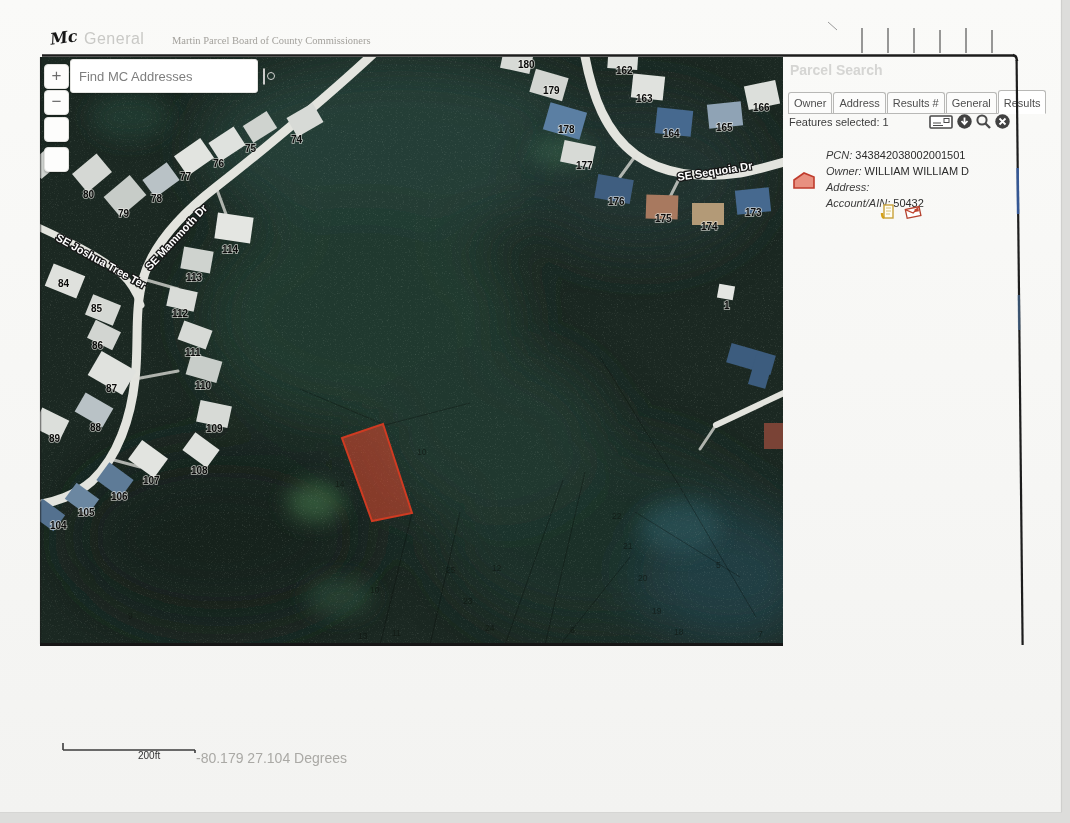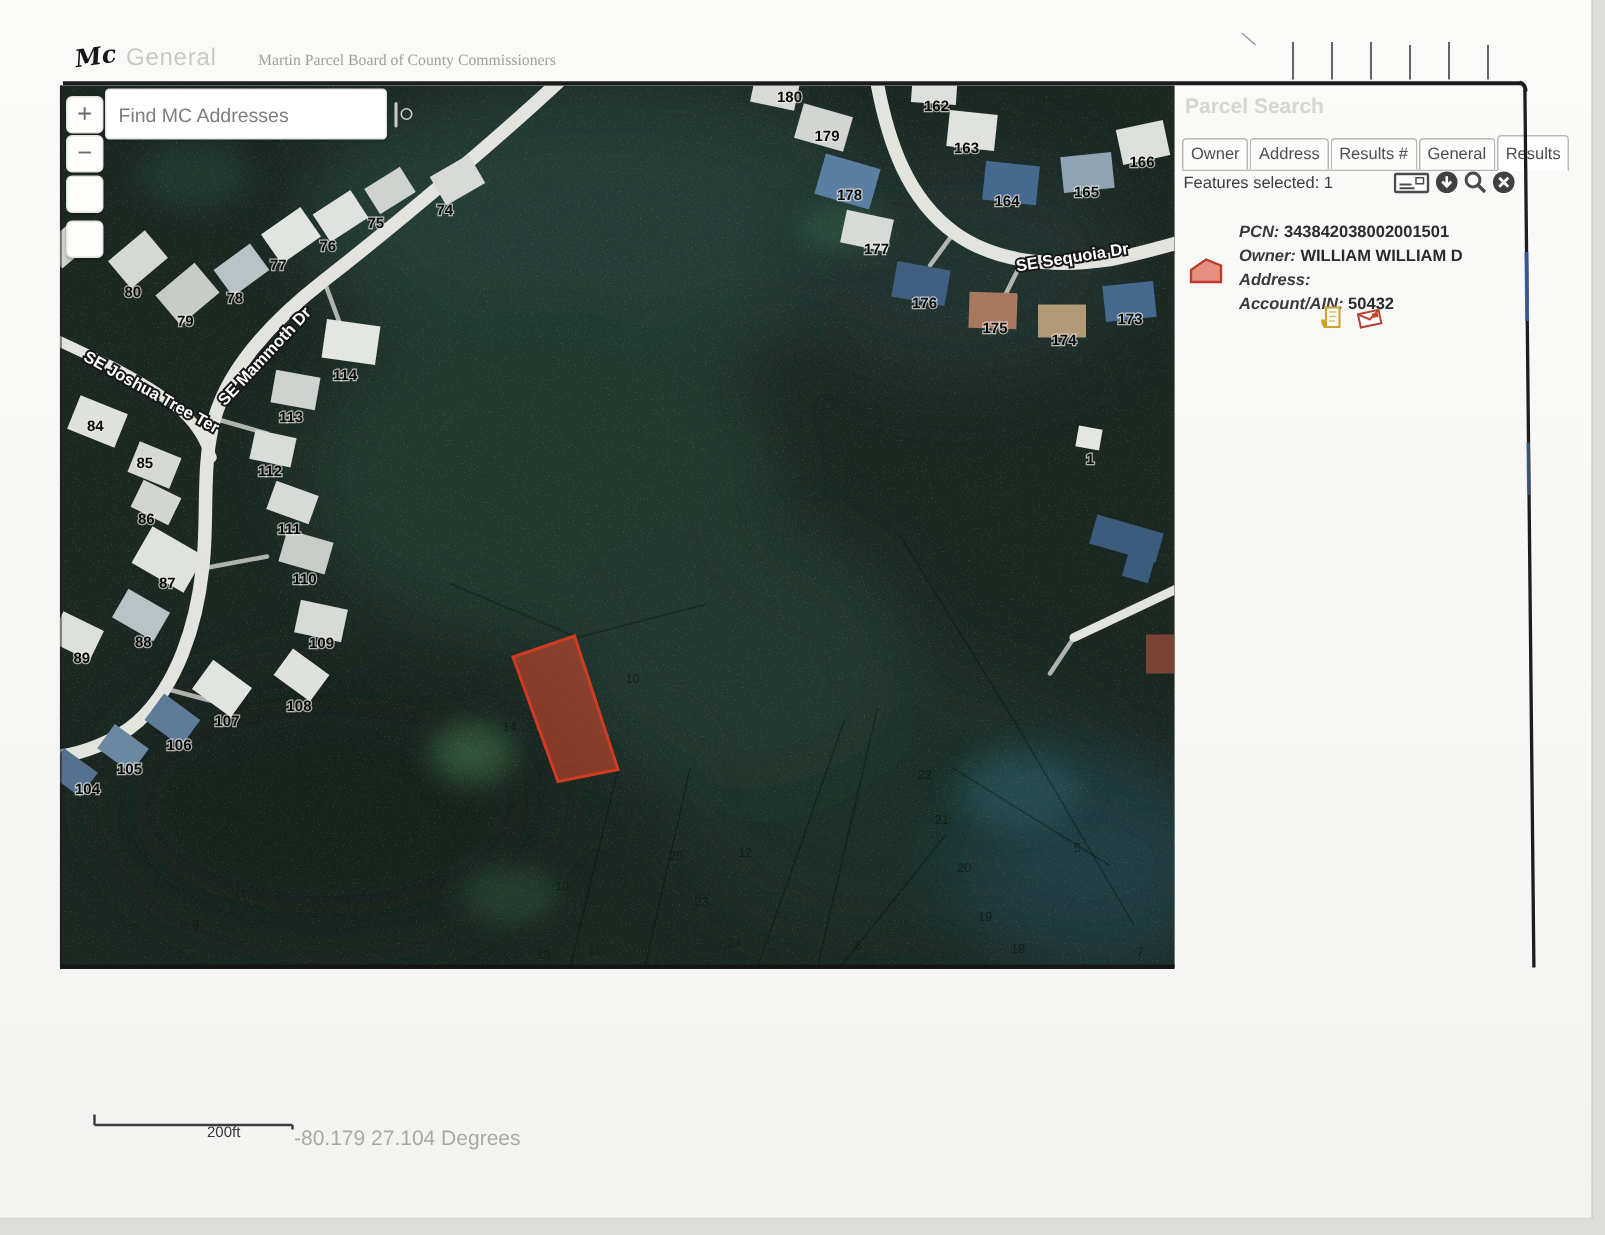--- a/index.html
+++ b/index.html
@@ -43,21 +43,21 @@
   .tabs{position:absolute;left:4px;top:33px;width:224px;display:flex;align-items:flex-end;
         border-bottom:1px solid #b8b8b6;}
   .tab{border:1px solid #b8b8b6;border-bottom:none;background:#fcfcfb;color:#4e4e4e;
        font-size:11px;padding:4px 5px 4px 5px;margin-right:1px;border-radius:3px 3px 0 0;white-space:nowrap;}
   .tab.active{background:#ffffff;padding-top:6px;margin-bottom:-1px;border-bottom:1px solid #fff;}
   .features-row{position:absolute;left:5px;top:56px;width:222px;display:flex;align-items:center;}
   .features-row .ftext{font-size:11px;color:#3c3c3c;flex:1;}
   .icon-strip{display:flex;align-items:center;gap:2px;}
   .result{position:absolute;left:8px;top:92px;display:flex;}
   .swatch{margin-top:22px;margin-right:10px;}
-  .fields .frow{font-size:11px;color:#2b2b2b;margin-bottom:4px;font-weight:bold;}
+  .fields .frow{font-size:11px;color:#2b2b2b;margin-bottom:4px;}
   .fields .flabel{font-style:italic;color:#3a3a3a;}
   .fields .flabel::after{content:": ";}
   .result-actions{position:absolute;left:96px;top:146px;display:flex;gap:7px;}
   
   .scalebar{position:absolute;left:62px;top:741px;}
   .scale-label{position:absolute;left:138px;top:750px;font-size:10px;font-weight:normal;color:#333;}
   .coords{position:absolute;left:196px;top:750px;font-size:14px;color:#aaa9a5;}
   .overlay{position:absolute;left:0;top:0;pointer-events:none;}
 </style>
 </head>

